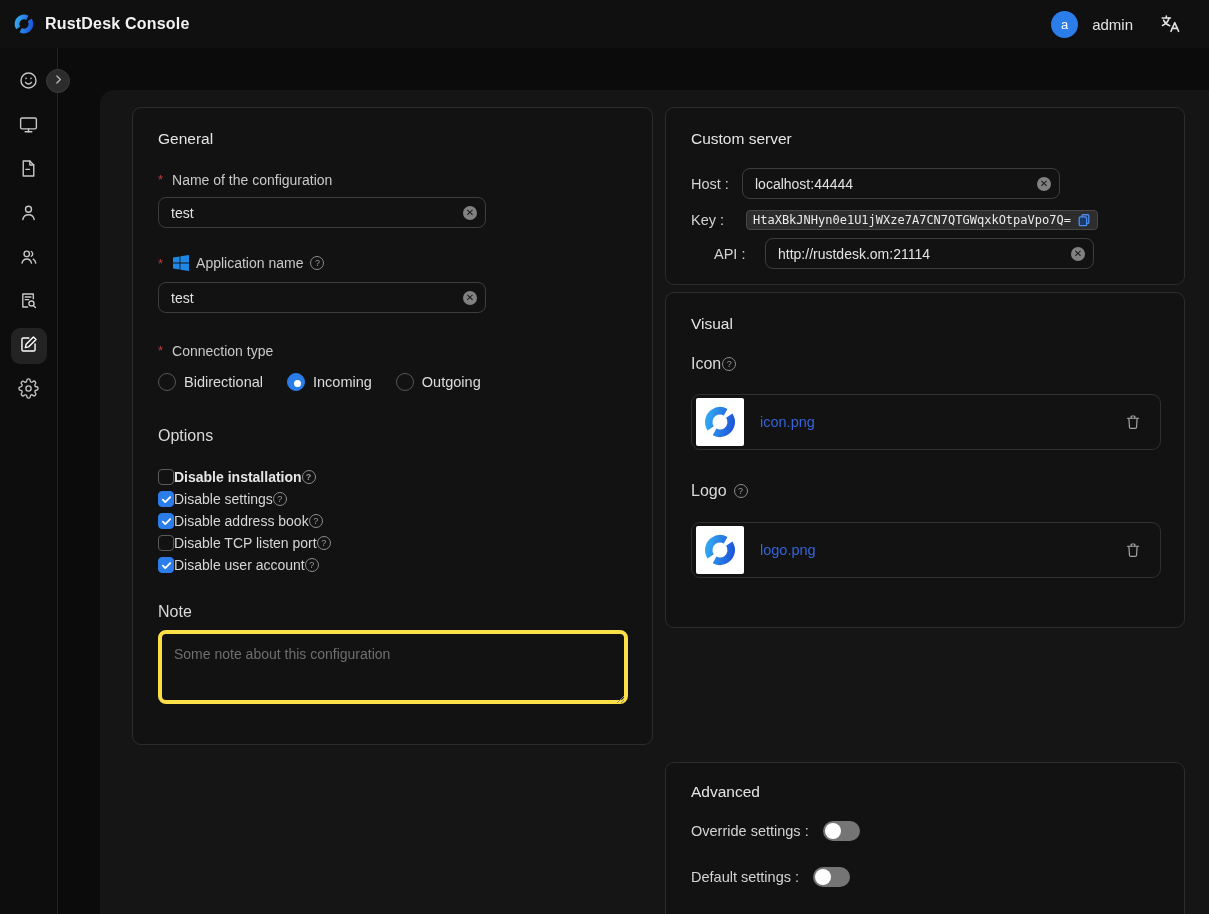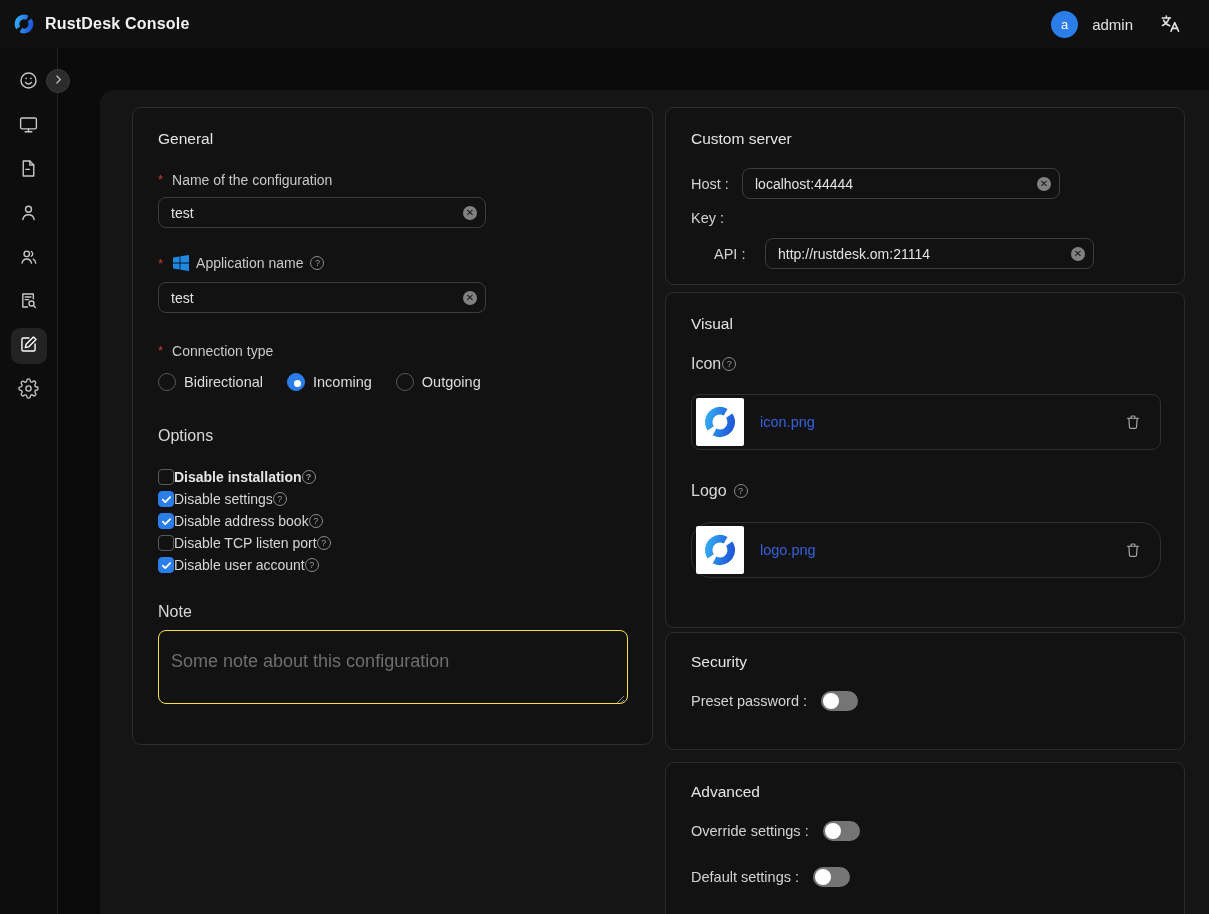--- a/index.html
+++ b/index.html
@@ -62,22 +62,22 @@
     border-radius:50%; background:#fff; }
 
   
   .chk-row { display:flex; align-items:center; height:22px; font-size:14px; color:#d6d6d6; cursor:pointer; }
   .cbox { width:16px; height:16px; border-radius:4px; border:1.5px solid #5a5a5a; background:transparent;
     display:flex; align-items:center; justify-content:center; flex:0 0 auto; }
   .chk-row.on .cbox { background:#2b7de9; border-color:#2b7de9; }
   .cbox svg { width:11px; height:11px; }
   .chk-row.bold { font-weight:700; color:#e6e6e6; }
 
-  textarea.note { width:470px; height:74px; background:transparent; border:1px solid #fde047;
-    border-radius:8px; color:#e2e2e2; font-size:18px; padding:20px 12px; resize:none; outline:none;
+  textarea.note { width:470px; height:74px; background:transparent; border:4px solid #fde047;
+    border-radius:8px; color:#e2e2e2; font-size:14px; padding:12px 12px; resize:none; outline:none;
     font-family:"Liberation Sans", sans-serif; }
   textarea.note::placeholder { color:#6e6e6e; }
   input::placeholder { color:#6e6e6e; }
   .resize-grip { position:absolute; width:10px; height:10px; pointer-events:none; }
 
   
   .cs-row { position:absolute; display:flex; align-items:center; }
   .cs-label { font-size:14.5px; color:#d3d3d3; }
   .keychip { display:flex; align-items:center; gap:6px; background:#2d2d2d; border:1px solid #474747;
     border-radius:4px; padding:2px 6px; font-family:"DejaVu Sans Mono", monospace; font-size:12px;
@@ -334,20 +334,29 @@
     <div class="cs-row" style="left:25px; top:60px; width:470px;">
       <span class="cs-label" style="width:51px;">Host :</span>
       <div class="tinput" style="width:318px;">
         <input type="text" value="localhost:44444" style="">
         <span class="clear-btn">✕</span>
       </div>
     </div>
 
     <div class="cs-row" style="left:25px; top:102px; width:470px;">
       <span class="cs-label" style="width:55px;">Key :</span>
+      <span class="keychip">
+        <span>HtaXBkJNHyn0e1U1jWXze7A7CN7QTGWqxkOtpaVpo7Q=</span>
+        <span class="copy-btn">
+          <svg viewBox="0 0 16 16" fill="none" stroke="#4a8df0" stroke-width="1.5" width="14" height="14">
+            <rect x="2.5" y="4.5" width="8.5" height="10" rx="1.5" fill="#1b3a66"></rect>
+            <path d="M5.5 4.5v-1a1.5 1.5 0 0 1 1.5-1.5h5a1.5 1.5 0 0 1 1.5 1.5v7a1.5 1.5 0 0 1-1.5 1.5h-1"></path>
+          </svg>
+        </span>
+      </span>
     </div>
 
     <div class="cs-row" style="left:25px; top:130px; width:470px;">
       <span class="cs-label" style="width:51px;margin-left:23px;">API :</span>
       <div class="tinput" style="width:329px;">
         <input type="text" value="http://rustdesk.om:21114" style="">
         <span class="clear-btn">✕</span>
       </div>
     </div>
   </div>
@@ -374,48 +383,39 @@
             <path d="M9.5 7V5.2A1.2 1.2 0 0 1 10.7 4h2.6a1.2 1.2 0 0 1 1.2 1.2V7"></path>
           <path d="M6.5 7l.8 12a1.6 1.6 0 0 0 1.6 1.5h6.2a1.6 1.6 0 0 0 1.6-1.5l.8-12"></path>
         </svg>
       </span>
     </div>
 
     <div style="position:absolute; left:25px; top:189px; display:flex; align-items:center; gap:7px;">
       <span class="f-label">Logo</span>
       <span class="help">?</span>
     </div>
-    <div class="upload" style="left:25px; top:229px;border-radius:20px;">
+    <div class="upload" style="left:25px; top:229px;">
       <span class="thumb">
         <svg viewBox="0 0 48 48">
             <g transform="rotate(-35 24 24)">
           <circle cx="24" cy="24" r="13.5" fill="none" stroke="url(#rdgrad)" stroke-width="9" stroke-dasharray="36 6.4"></circle>
         </g>
           </svg>
       </span>
       <span class="fname">logo.png</span>
       <span class="trash">
         <svg viewBox="0 0 24 24" fill="none" stroke="currentColor" stroke-width="1.6" stroke-linecap="round" stroke-linejoin="round">
           <path d="M4.5 7h15"></path>
             <path d="M9.5 7V5.2A1.2 1.2 0 0 1 10.7 4h2.6a1.2 1.2 0 0 1 1.2 1.2V7"></path>
           <path d="M6.5 7l.8 12a1.6 1.6 0 0 0 1.6 1.5h6.2a1.6 1.6 0 0 0 1.6-1.5l.8-12"></path>
         </svg>
       </span>
     </div>
   </div>
 
-  <div class="card" style="left:565px; top:542px; width:520px; height:118px;">
-    <div class="card-title" style="position:absolute; left:25px; top:20px;">Security</div>
-    <div class="tog-row" style="left:25px; top:58px;">
-      <span class="tog-label">Preset password :</span>
-      <span class="toggle">
-          <span class="knob"></span>
-        </span>
-    </div>
-  </div>
 
   <div class="card" style="left:565px; top:672px; width:520px; height:210px;">
     <div class="card-title" style="position:absolute; left:25px; top:20px;">Advanced</div>
     <div class="tog-row" style="left:25px; top:58px;">
       <span class="tog-label">Override settings :</span>
       <span class="toggle">
           <span class="knob"></span>
         </span>
     </div>
     <div class="tog-row" style="left:25px; top:104px;">

